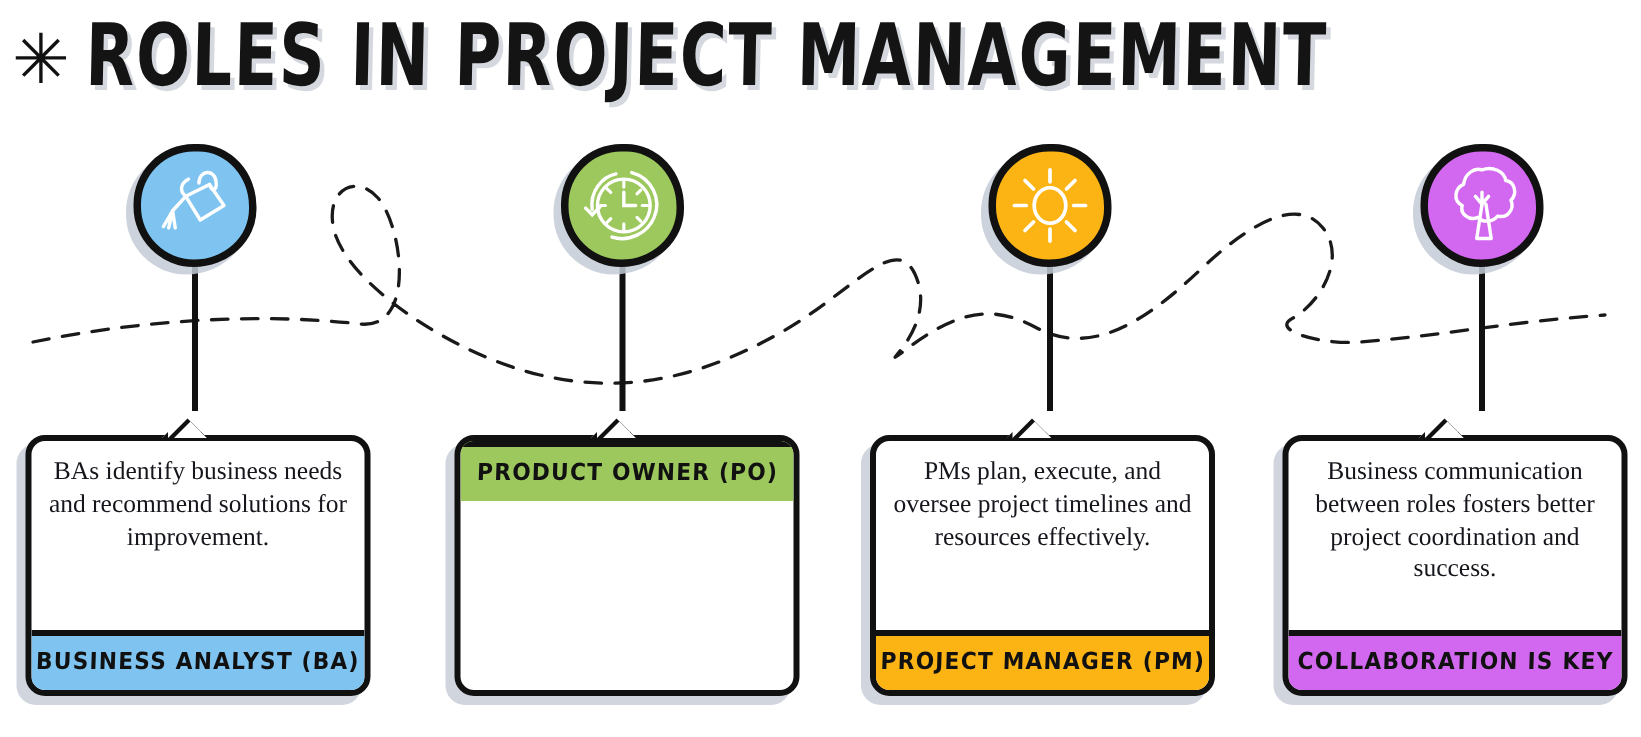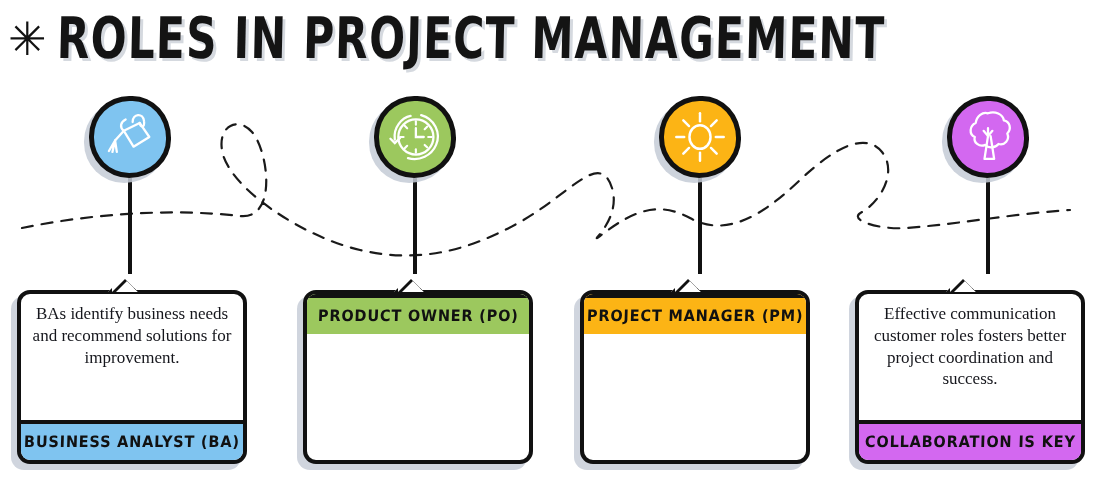--- a/index.html
+++ b/index.html
@@ -290,29 +290,30 @@
     <div class="card-body">
       <div class="card-label" style="background:#9CC85E;">
         <span>Product Owner (PO)</span>
       </div>
     </div>
   </div>
 
   <div class="card" style="left:580px; top:278px;">
     <div class="card-notch"></div>
     <div class="card-body">
+      <div class="card-text">PMs plan, execute, and oversee project timelines and resources effectively.</div>
       <div class="card-label" style="background:#FCB415;">
         <span>Project Manager (PM)</span>
       </div>
     </div>
   </div>
 
   <div class="card" style="left:855px; top:278px;">
     <div class="card-notch"></div>
     <div class="card-body">
-      <div class="card-text">Effective communication customer roles fosters better project coordination and success.</div>
+      <div class="card-text">Business communication between roles fosters better project coordination and success.</div>
       <div class="card-label" style="background:#D368F0;">
         <span>Collaboration is Key</span>
       </div>
     </div>
   </div>
 
 </div>
 
 </body></html>

